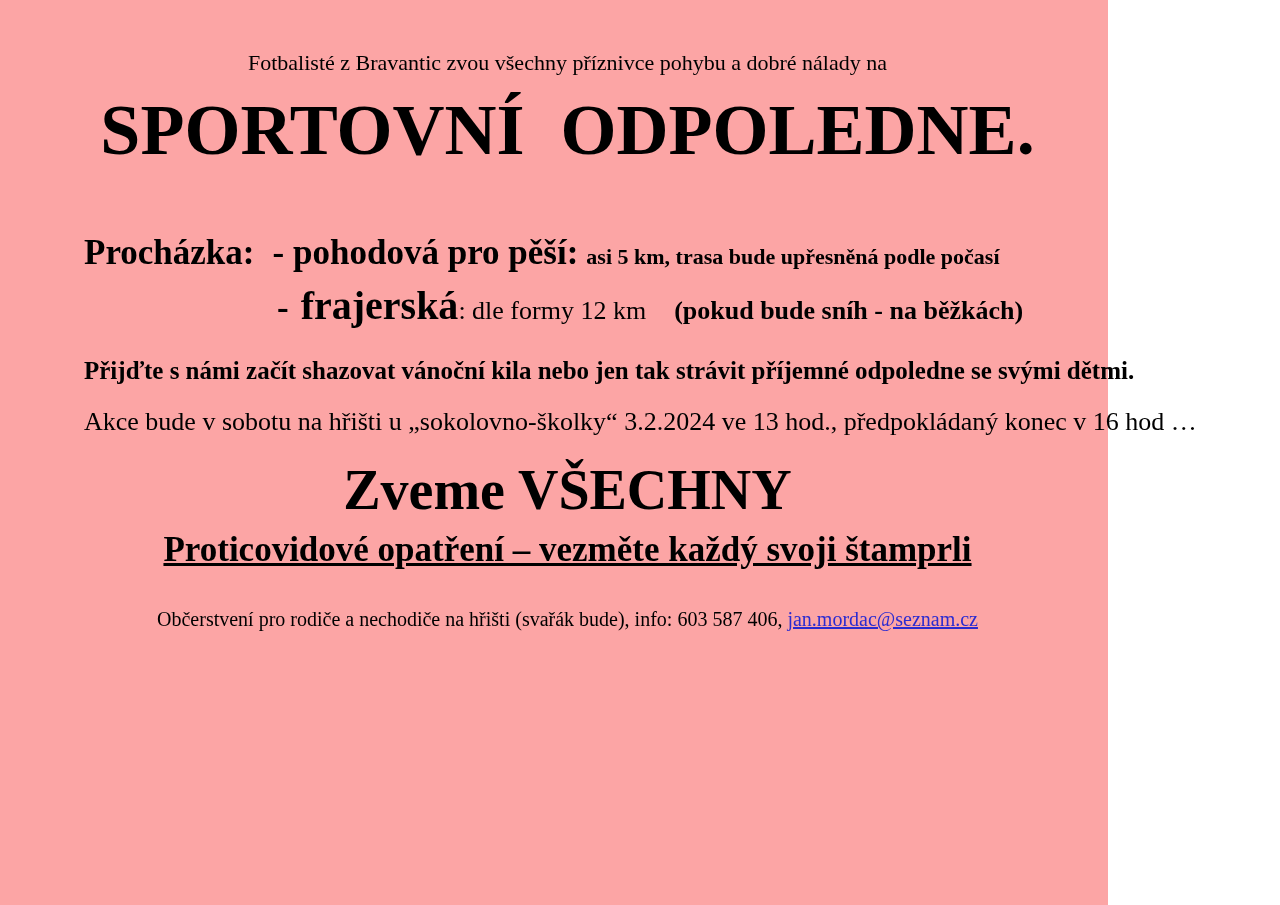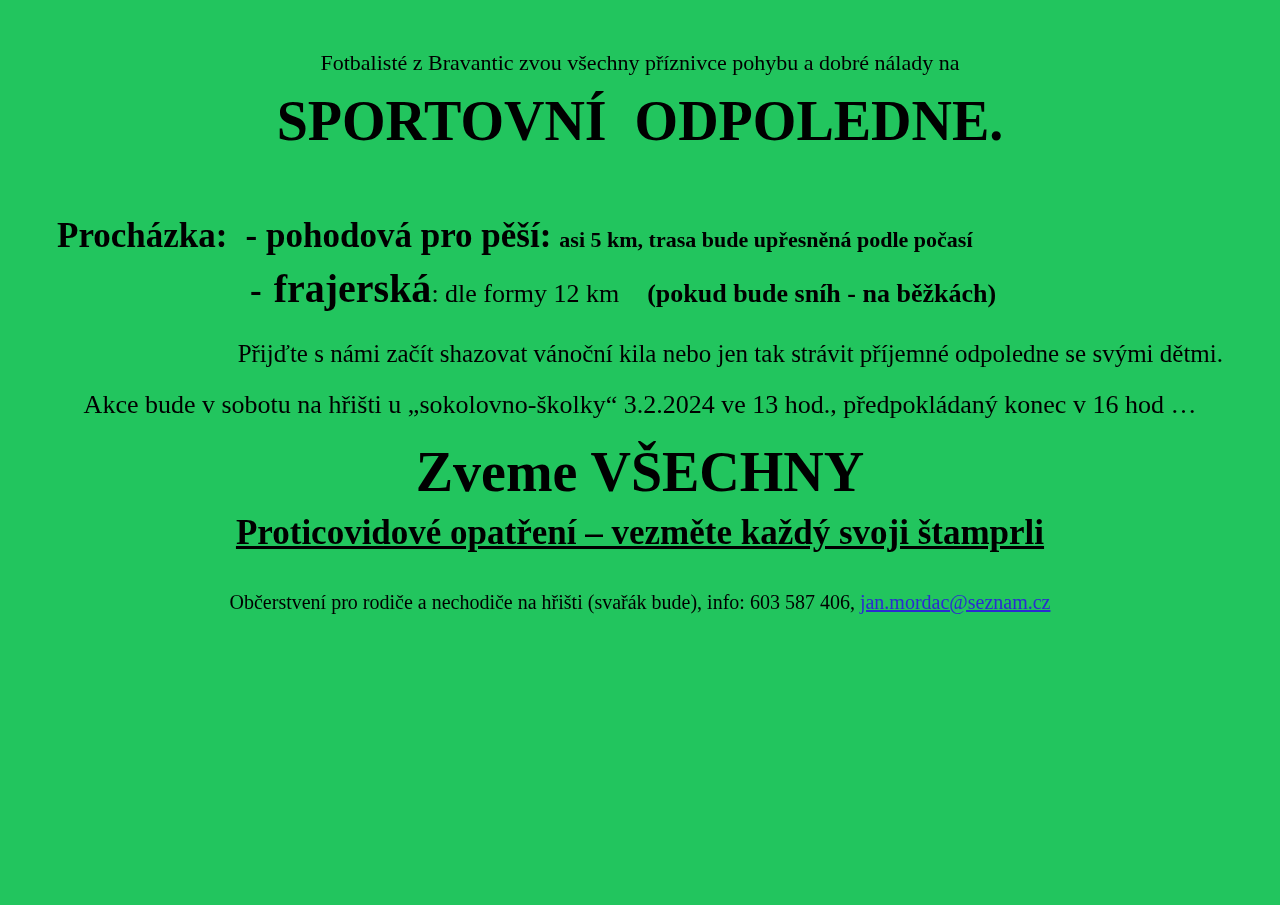--- a/index.html
+++ b/index.html
@@ -10,38 +10,38 @@
   }
   body {
     width: 1280px;
     height: 905px;
     overflow: hidden;
     color: #000000;
     font-family: "Liberation Serif", "DejaVu Serif", serif;
   }
   .page {
     box-sizing: border-box;
-    width: 1280px;
+    width: 1108px;
     height: 905px;
-    padding: 50px 57px 0 57px;
-    background: #22c55e;
+    padding: 50px 57px 0 84px;
+    background: #fca5a5;
   }
   p, h1, h2, div {
     margin: 0;
     padding: 0;
   }
   .intro {
     text-align: center;
     font-size: 22px;
     line-height: 1.15;
   }
   .title {
     margin-top: 16px;
     text-align: center;
-    font-size: 56px;
+    font-size: 72px;
     font-weight: bold;
     line-height: 1.1;
     white-space: pre-wrap; 
   }
   .walk-line-1 {
     margin-top: 62px;
     font-size: 35px;
     font-weight: bold;
     line-height: 1.2;
     white-space: nowrap;
@@ -74,21 +74,21 @@
     font-weight: normal;
   }
   .walk-note-2 {
     font-size: 26px;
     font-weight: bold;
     margin-left: 28px;
   }
   .invitation {
     margin-top: 26px;
     font-size: 25px;
-    font-weight: normal;
+    font-weight: bold;
     line-height: 1.2;
     text-align: right;
     white-space: nowrap;
   }
   .event-info {
     margin-top: 20px;
     font-size: 26px;
     line-height: 1.2;
     text-align: center;
     white-space: nowrap;

